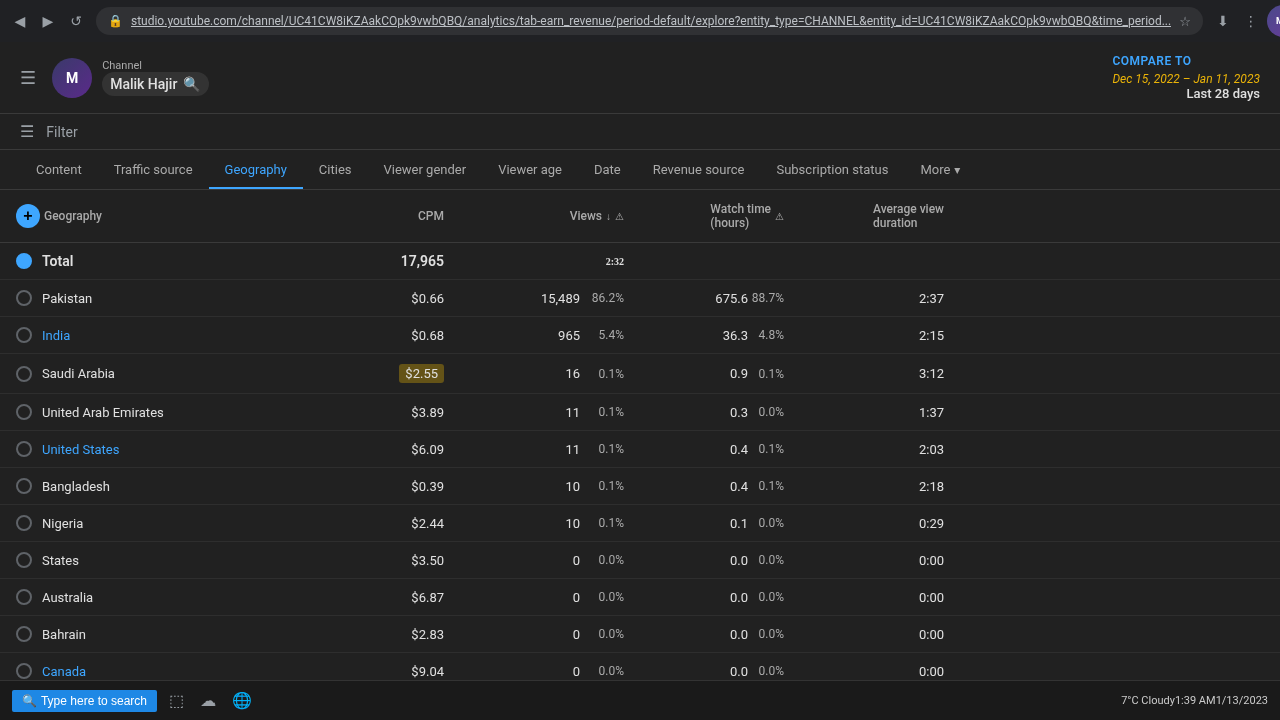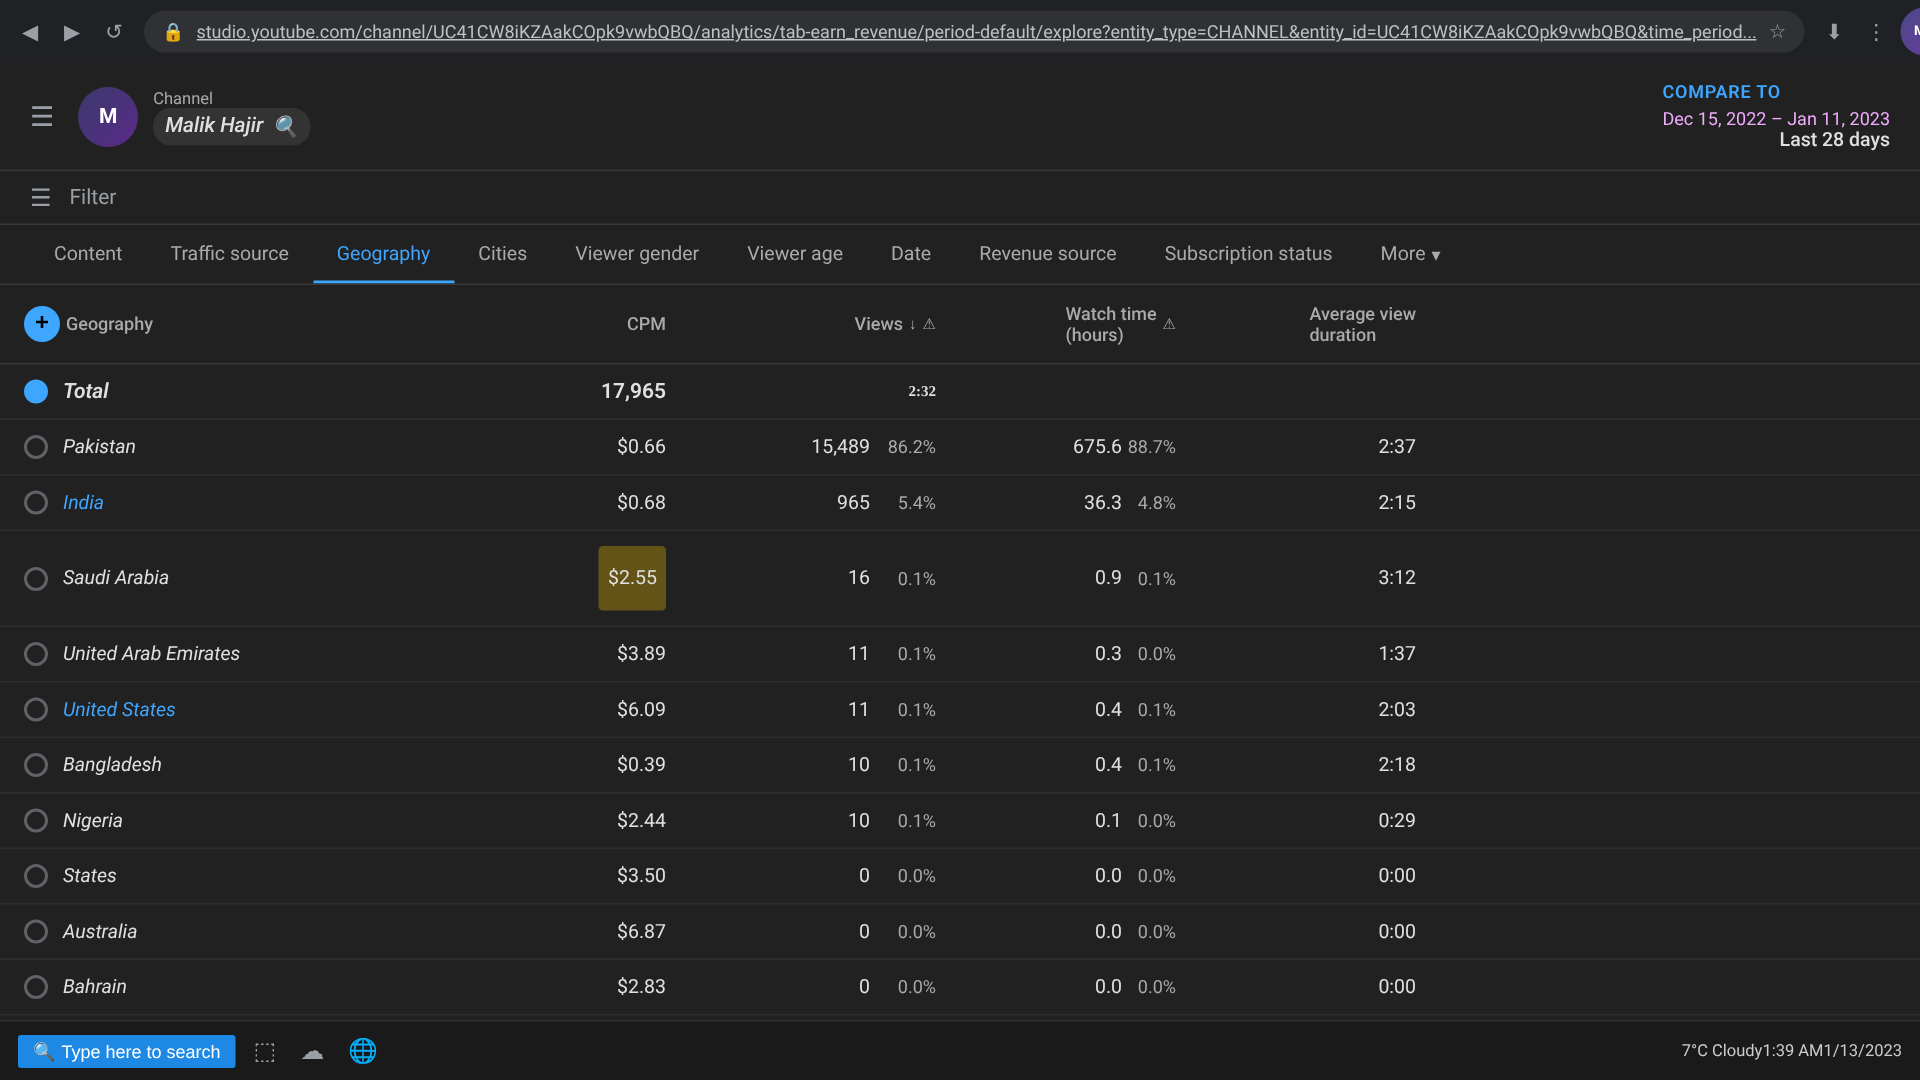--- a/index.html
+++ b/index.html
@@ -19,29 +19,29 @@
     .app { display: flex; flex-direction: column; height: calc(720px - 42px); background: #212121; }
 
     
     .header { background: #212121; padding: 12px 20px; display: flex; align-items: center; justify-content: space-between; border-bottom: 1px solid #3a3a3a; }
     .header-left { display: flex; align-items: center; gap: 16px; }
     .menu-icon { color: #9aa0a6; cursor: pointer; font-size: 18px; }
     .channel-section { display: flex; align-items: center; gap: 10px; }
     .channel-avatar { width: 40px; height: 40px; border-radius: 50%; background: #4a4a6a; display: flex; align-items: center; justify-content: center; color: #fff; font-size: 14px; font-weight: bold; }
     .channel-info { display: flex; flex-direction: column; }
     .channel-label { font-size: 11px; color: #aaa; }
-    .channel-name-box { display: flex; align-items: center; gap: 6px; background: #333; border-radius: 12px; padding: 4px 8px; font-style: italic; }
+    .channel-name-box { display: flex; align-items: center; gap: 6px; background: #333; border-radius: 12px; padding: 4px 8px; }
     .channel-name { font-size: 14px; color: #e0e0e0; font-weight: 500; }
     .compare-btn { color: #3ea6ff; font-size: 12px; font-weight: 600; letter-spacing: 0.5px; cursor: pointer; }
 
     
     .filter-bar { display: flex; align-items: center; gap: 12px; padding: 8px 20px; border-bottom: 1px solid #3a3a3a; }
     .filter-toggle { color: #9aa0a6; cursor: pointer; font-size: 16px; }
     .filter-label { color: #9aa0a6; font-size: 14px; }
-    .date-range { font-size: 12px; color: #f0abfc; }
+    .date-range { font-size: 12px; color: #eab308; font-style: italic; }
     .date-period { font-size: 13px; color: #e0e0e0; font-weight: 500; }
 
     
     .tabs { display: flex; align-items: center; padding: 0 20px; border-bottom: 1px solid #3a3a3a; overflow: hidden; }
     .tab { padding: 12px 16px; font-size: 13px; color: #aaa; cursor: pointer; white-space: nowrap; position: relative; }
     .tab.active { color: #3ea6ff; }
     .tab.active::after { content: ''; position: absolute; bottom: 0; left: 0; right: 0; height: 2px; background: #3ea6ff; }
     .tab-more { display: flex; align-items: center; gap: 4px; padding: 12px 16px; color: #aaa; cursor: pointer; }
 
     
@@ -57,28 +57,28 @@
 
     
     .table-row { display: grid; grid-template-columns: 320px 140px 180px 160px 160px; border-bottom: 1px solid #2e2e2e; }
     .td { padding: 10px 16px; font-size: 13px; display: flex; align-items: center; }
     .td.right { justify-content: flex-end; }
 
     .country-cell { display: flex; align-items: center; gap: 10px; }
     .radio-btn { width: 16px; height: 16px; border-radius: 50%; border: 2px solid #5f6368; background: transparent; cursor: pointer; flex-shrink: 0; }
     .radio-btn.total { border-color: #3ea6ff; background: #3ea6ff; }
 
-    .country-name { color: #e0e0e0; font-style: italic; }
+    .country-name { color: #e0e0e0; }
     .country-name.link { color: #3ea6ff; cursor: pointer; }
     .country-name.total { font-weight: 600; font-size: 14px; }
 
     .views-cell { display: flex; align-items: center; gap: 8px; justify-content: flex-end; }
     .pct { color: #aaa; font-size: 12px; min-width: 36px; text-align: right; }
 
-    .highlighted { background: rgba(255, 200, 0, 0.3); padding: 14px 6px; border-radius: 3px; text-align: center; }
+    .highlighted { background: rgba(255, 200, 0, 0.3); padding: 2px 6px; border-radius: 3px; text-align: center; }
 
     
     .table-area::-webkit-scrollbar { width: 6px; }
     .table-area::-webkit-scrollbar-track { background: #212121; }
     .table-area::-webkit-scrollbar-thumb { background: #555; border-radius: 3px; }
 
     
     .taskbar { position: fixed; bottom: 0; left: 0; width: 1280px; height: 40px; background: #1a1a1a; display: flex; align-items: center; justify-content: space-between; padding: 0 12px; border-top: 1px solid #333; }
     .taskbar-left { display: flex; align-items: center; gap: 8px; }
     .taskbar-right { display: flex; align-items: center; gap: 0; font-size: 11px; color: #ccc; }

